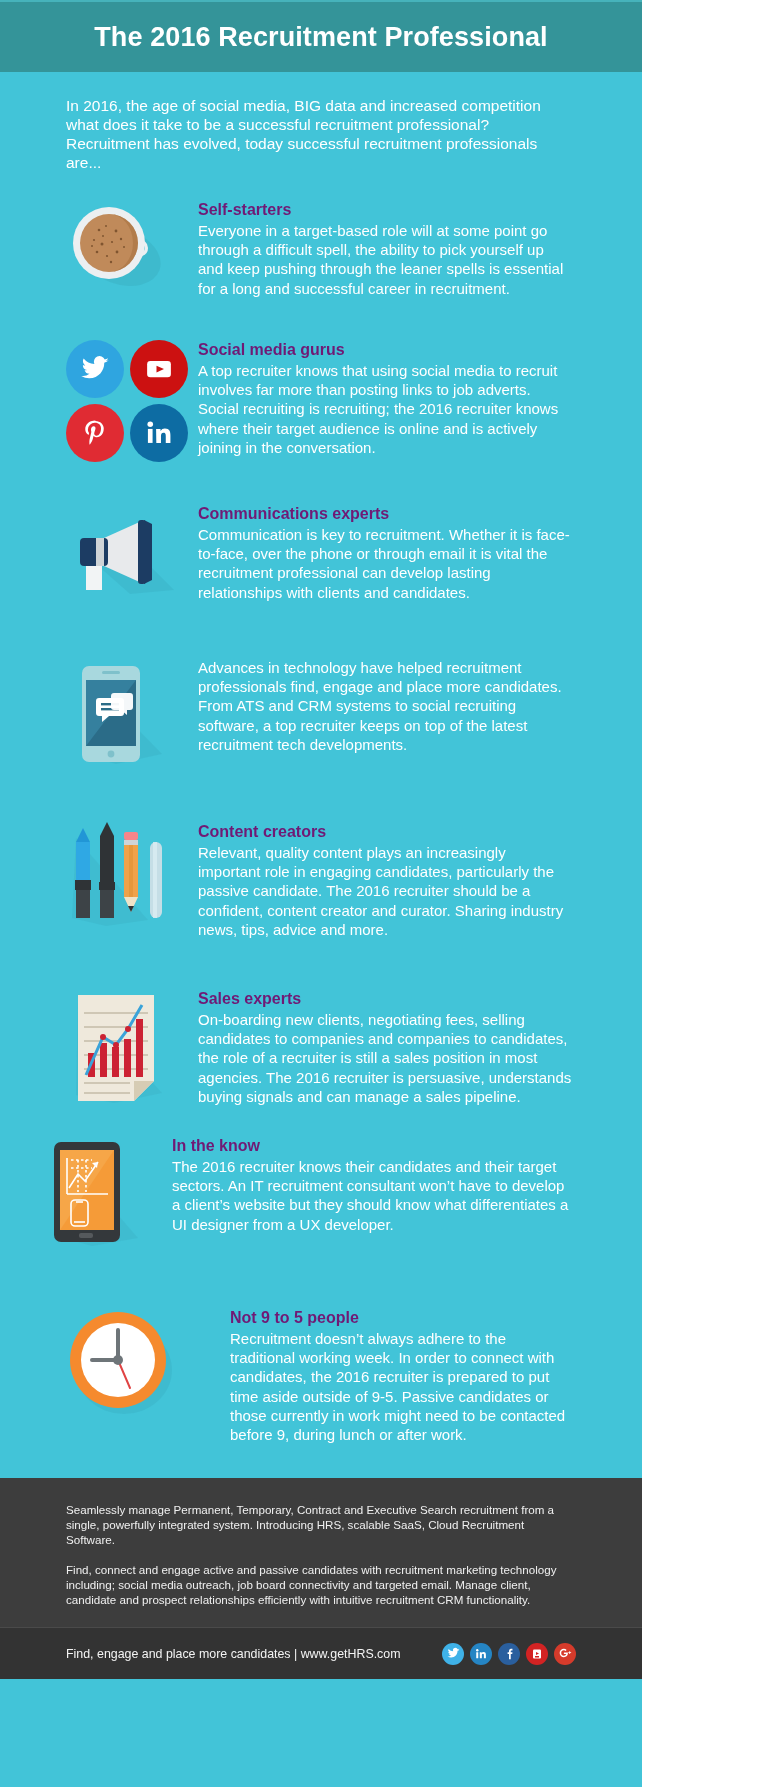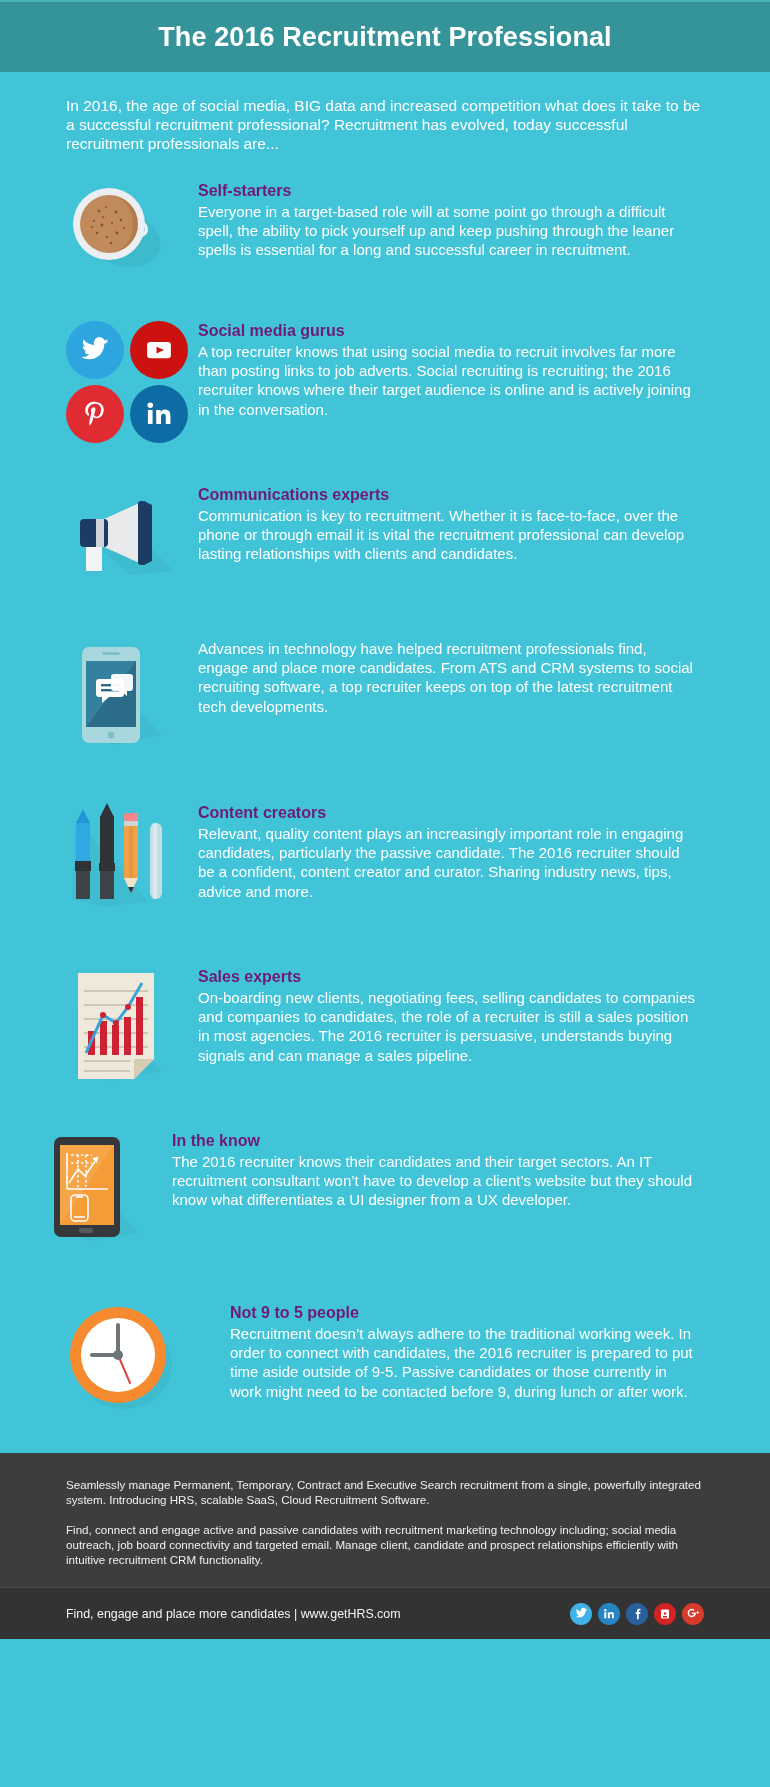--- a/index.html
+++ b/index.html
@@ -3,21 +3,21 @@
 <meta charset="utf-8">
 <style>
   * { box-sizing: border-box; margin: 0; padding: 0; }
   html, body {
     width: 770px;
     background: #ffffff;
     font-family: "Liberation Sans", sans-serif;
   }
   .page {
     position: relative;
-    width: 770px;
+    width: 642px;
     height: 1787px;
     overflow: hidden;
     background: #42c4d8;
   }
 
   
   .header {
     height: 72px;
     background: #349499;
     display: flex;
@@ -326,21 +326,21 @@
             </g>
           </svg>
         </div>
       </div>
       <div class="text-col">
         <div class="sec-title">Sales experts</div>
         <div class="sec-body">On-boarding new clients, negotiating fees, selling candidates to companies and companies to candidates, the role of a recruiter is still a sales position in most agencies. The 2016 recruiter is persuasive, understands buying signals and can manage a sales pipeline.</div>
       </div>
     </div>
 
-    <div class="section" style="margin-top:34px;padding-left:40px;">
+    <div class="section" style="margin-top:17px;padding-left:40px;">
       <div class="icon-col">
         <div class="art">
           <svg width="112" height="116" viewBox="0 0 112 116">
             <polygon points="20,12 98,102 52,110 16,100" fill="#3aafc2" opacity="0.35"></polygon>
             <rect x="14" y="6" width="66" height="100" rx="7" fill="#34383b"></rect>
             <rect x="20" y="14" width="54" height="80" fill="#f59b38"></rect>
             <polygon points="20,14 74,14 20,94" fill="#f6a648"></polygon>
             <rect x="39" y="97" width="14" height="5" rx="2" fill="#55595c"></rect>
             <g stroke="#ffffff" stroke-width="1.6" fill="none">
               <line x1="27" y1="22" x2="27" y2="58"></line>

